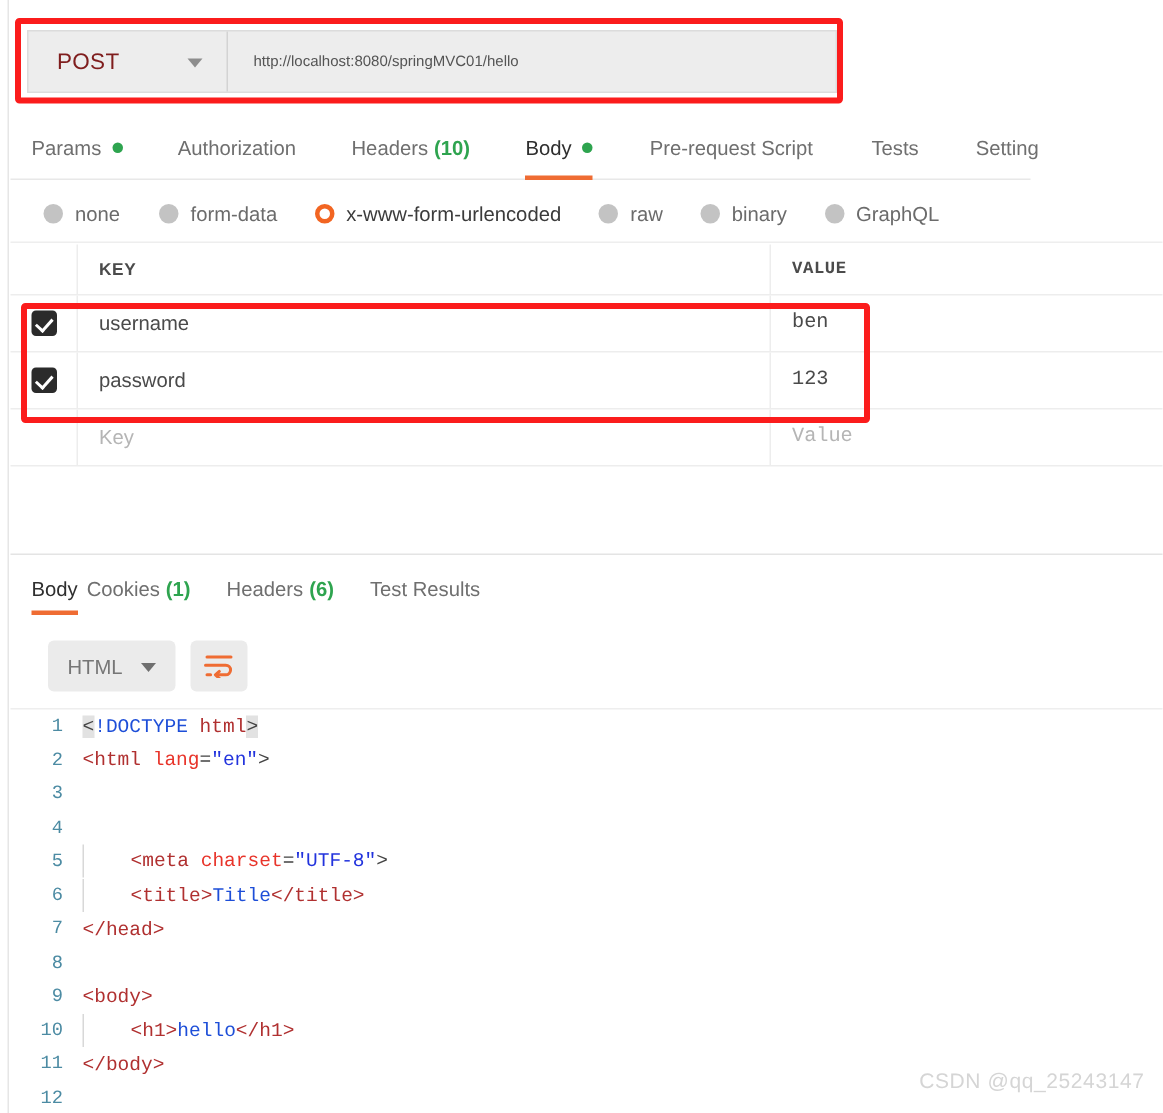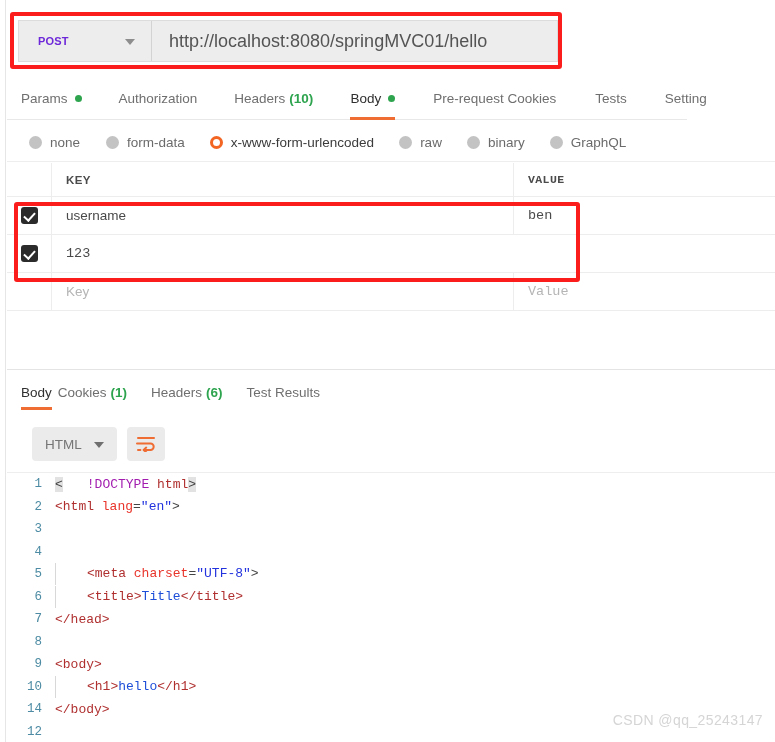--- a/index.html
+++ b/index.html
@@ -36,40 +36,39 @@
   .method {
     width: 133px;
     display: flex;
     align-items: center;
     padding-left: 19px;
     border-right: 1px solid #d3d3d3;
     position: relative;
     cursor: pointer;
   }
   .method-label {
-    font-size: 11px;
-    color: #6d28d9;
+    font-size: 15px;
+    color: #7f1d1d;
     letter-spacing: .2px;
-    font-weight: bold;
   }
   .caret {
     position: absolute;
     right: 16px; top: 50%;
     margin-top: -2px;
     width: 0; height: 0;
     border-left: 5px solid transparent;
     border-right: 5px solid transparent;
     border-top: 6px solid #8d8d8d;
   }
   .urlinput {
     flex: 1;
     display: flex;
     align-items: center;
     padding-left: 17px;
-    font-size: 18px;
+    font-size: 10px;
     color: #545454;
     cursor: text;
     overflow: hidden;
     white-space: nowrap;
   }
 
   
   .redbox {
     position: absolute;
     border: 4px solid #fb1c1c;
@@ -339,21 +338,21 @@
     border-left: 1px solid #d8d8d8;
     height: 22px;
     vertical-align: middle;
     margin-right: 24px;
   }
   .tag    { color: #b03030; }
   .attr   { color: #e8342a; }
   .val    { color: #2233dd; }
   .punc   { color: #444444; }
   .txt    { color: #1d4ed8; }
-  .doctype{ color: #a21caf; padding-left: 24px; }
+  .doctype{ color: #1d4ed8; }
   .hl { background: #e2e2e2; }
 
   
   .watermark {
     position: absolute;
     right: 12px; bottom: 14px;
     font-size: 14px;
     color: #d5d5d5;
     letter-spacing: .4px;
     user-select: none;
@@ -384,21 +383,21 @@
   <div class="req-tab" style="margin-left:37px">
     <span>Headers</span>
     <span class="count">(10)</span>
   </div>
   <div class="req-tab active" style="margin-left:37px">
     <span>Body</span>
     <span class="dot"></span>
     <span class="under"></span>
   </div>
   <div class="req-tab" style="margin-left:38px">
-    <span>Pre-request Cookies</span>
+    <span>Pre-request Script</span>
   </div>
   <div class="req-tab" style="margin-left:39px">
     <span>Tests</span>
   </div>
   <div class="req-tab" style="margin-left:38px">
     <span>Setting</span>
   </div>
 </div>
 
 <div class="radiorow">
@@ -444,20 +443,23 @@
       <span class="cell-text">username</span>
     </div>
     <div class="c-val">
       <span class="cell-text">ben</span>
     </div>
   </div>
 
   <div class="kvrow">
     <div class="c-check">
       <span class="chk"></span>
+    </div>
+    <div class="c-key">
+      <span class="cell-text">password</span>
     </div>
     <div class="c-val">
       <span class="cell-text">123</span>
     </div>
   </div>
 
   <div class="kvrow">
     <div class="c-check"></div>
     <div class="c-key">
       <span class="cell-text ph">Key</span>
@@ -538,21 +540,21 @@
     </div>
     <div class="cline">
       <span class="lno">9</span>
       <span class="ctext"><span class="tag">&lt;body&gt;</span></span>
     </div>
     <div class="cline">
       <span class="lno">10</span>
       <span class="ctext"><span class="ind"></span><span class="tag">&lt;h1&gt;</span><span class="txt">hello</span><span class="tag">&lt;/h1&gt;</span></span>
     </div>
     <div class="cline">
-      <span class="lno">14</span>
+      <span class="lno">11</span>
       <span class="ctext"><span class="tag">&lt;/body&gt;</span></span>
     </div>
     <div class="cline">
       <span class="lno">12</span>
       <span class="ctext"></span>
     </div>
   </div>
 
 <div class="watermark">CSDN @qq_25243147</div>
 

